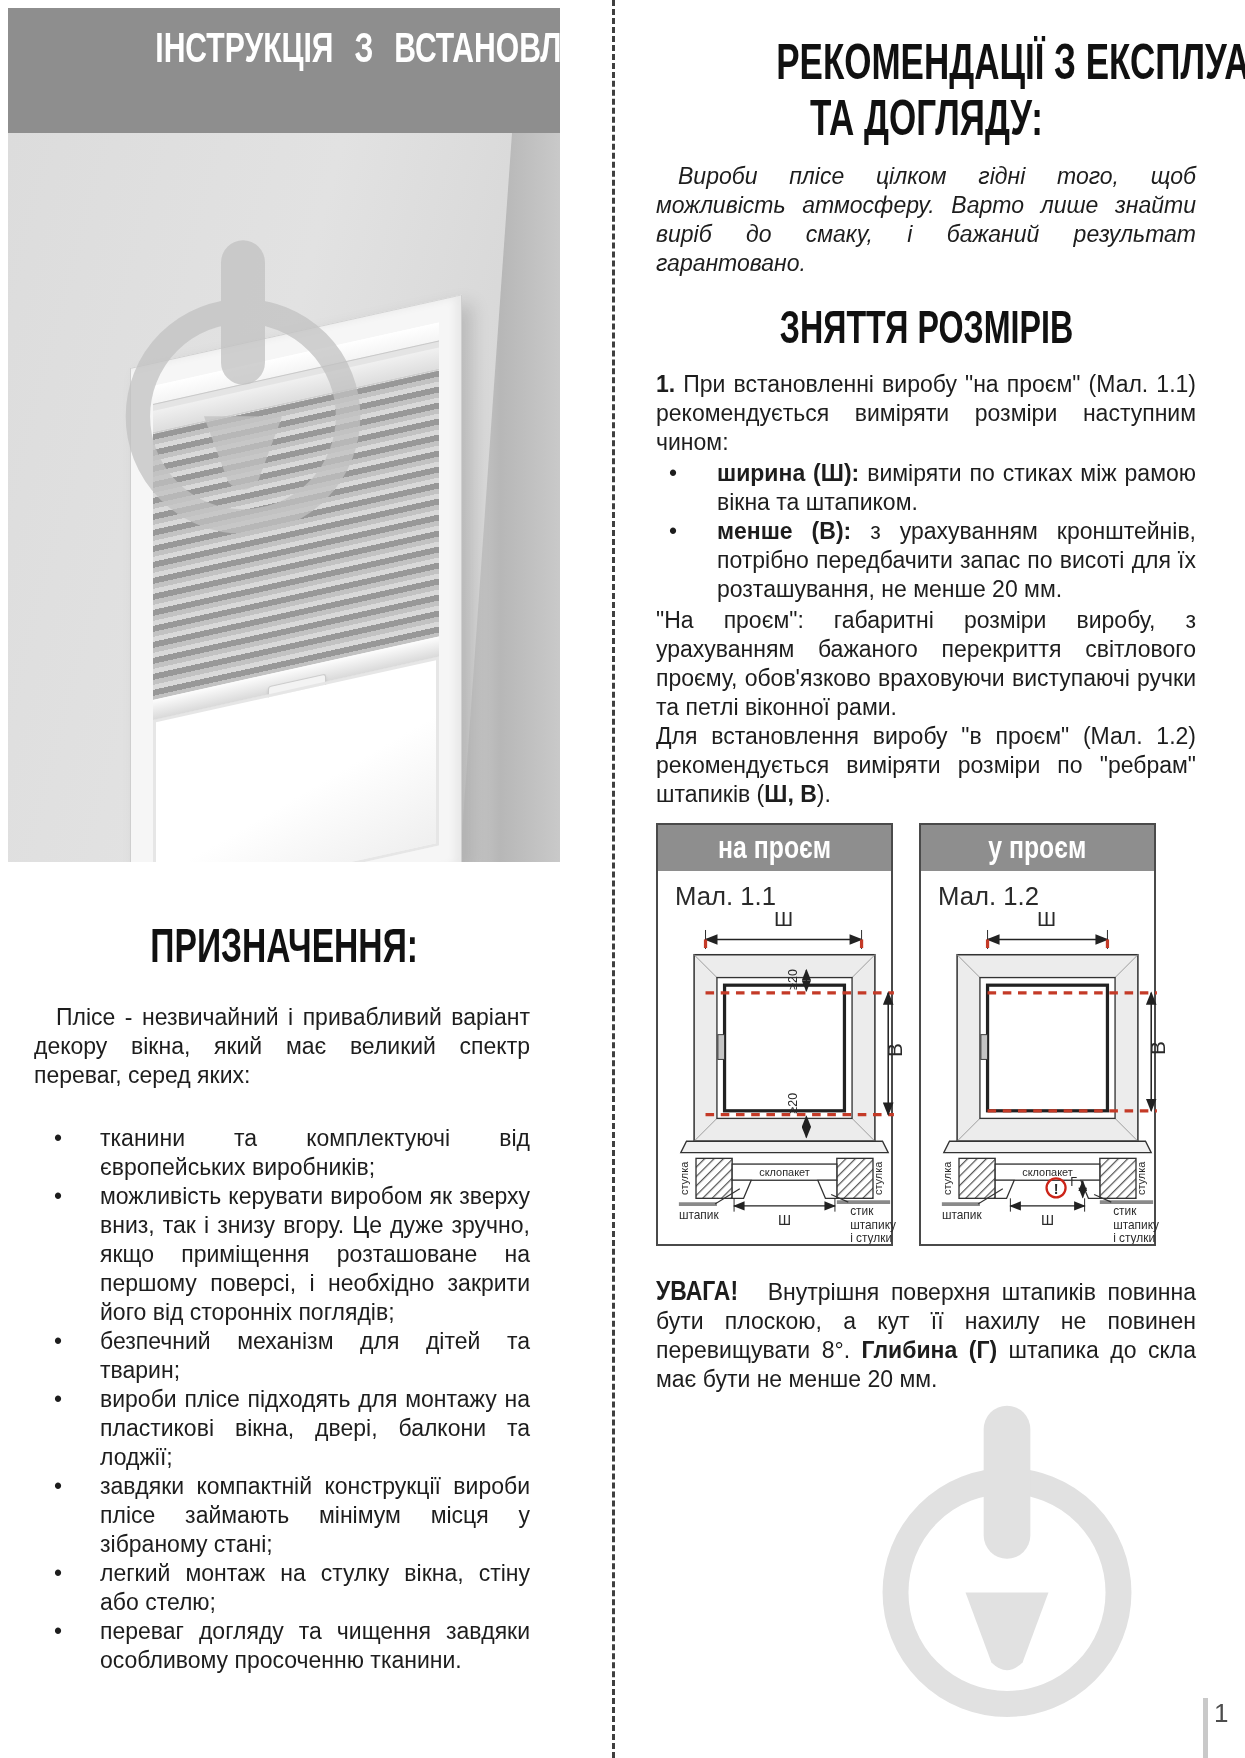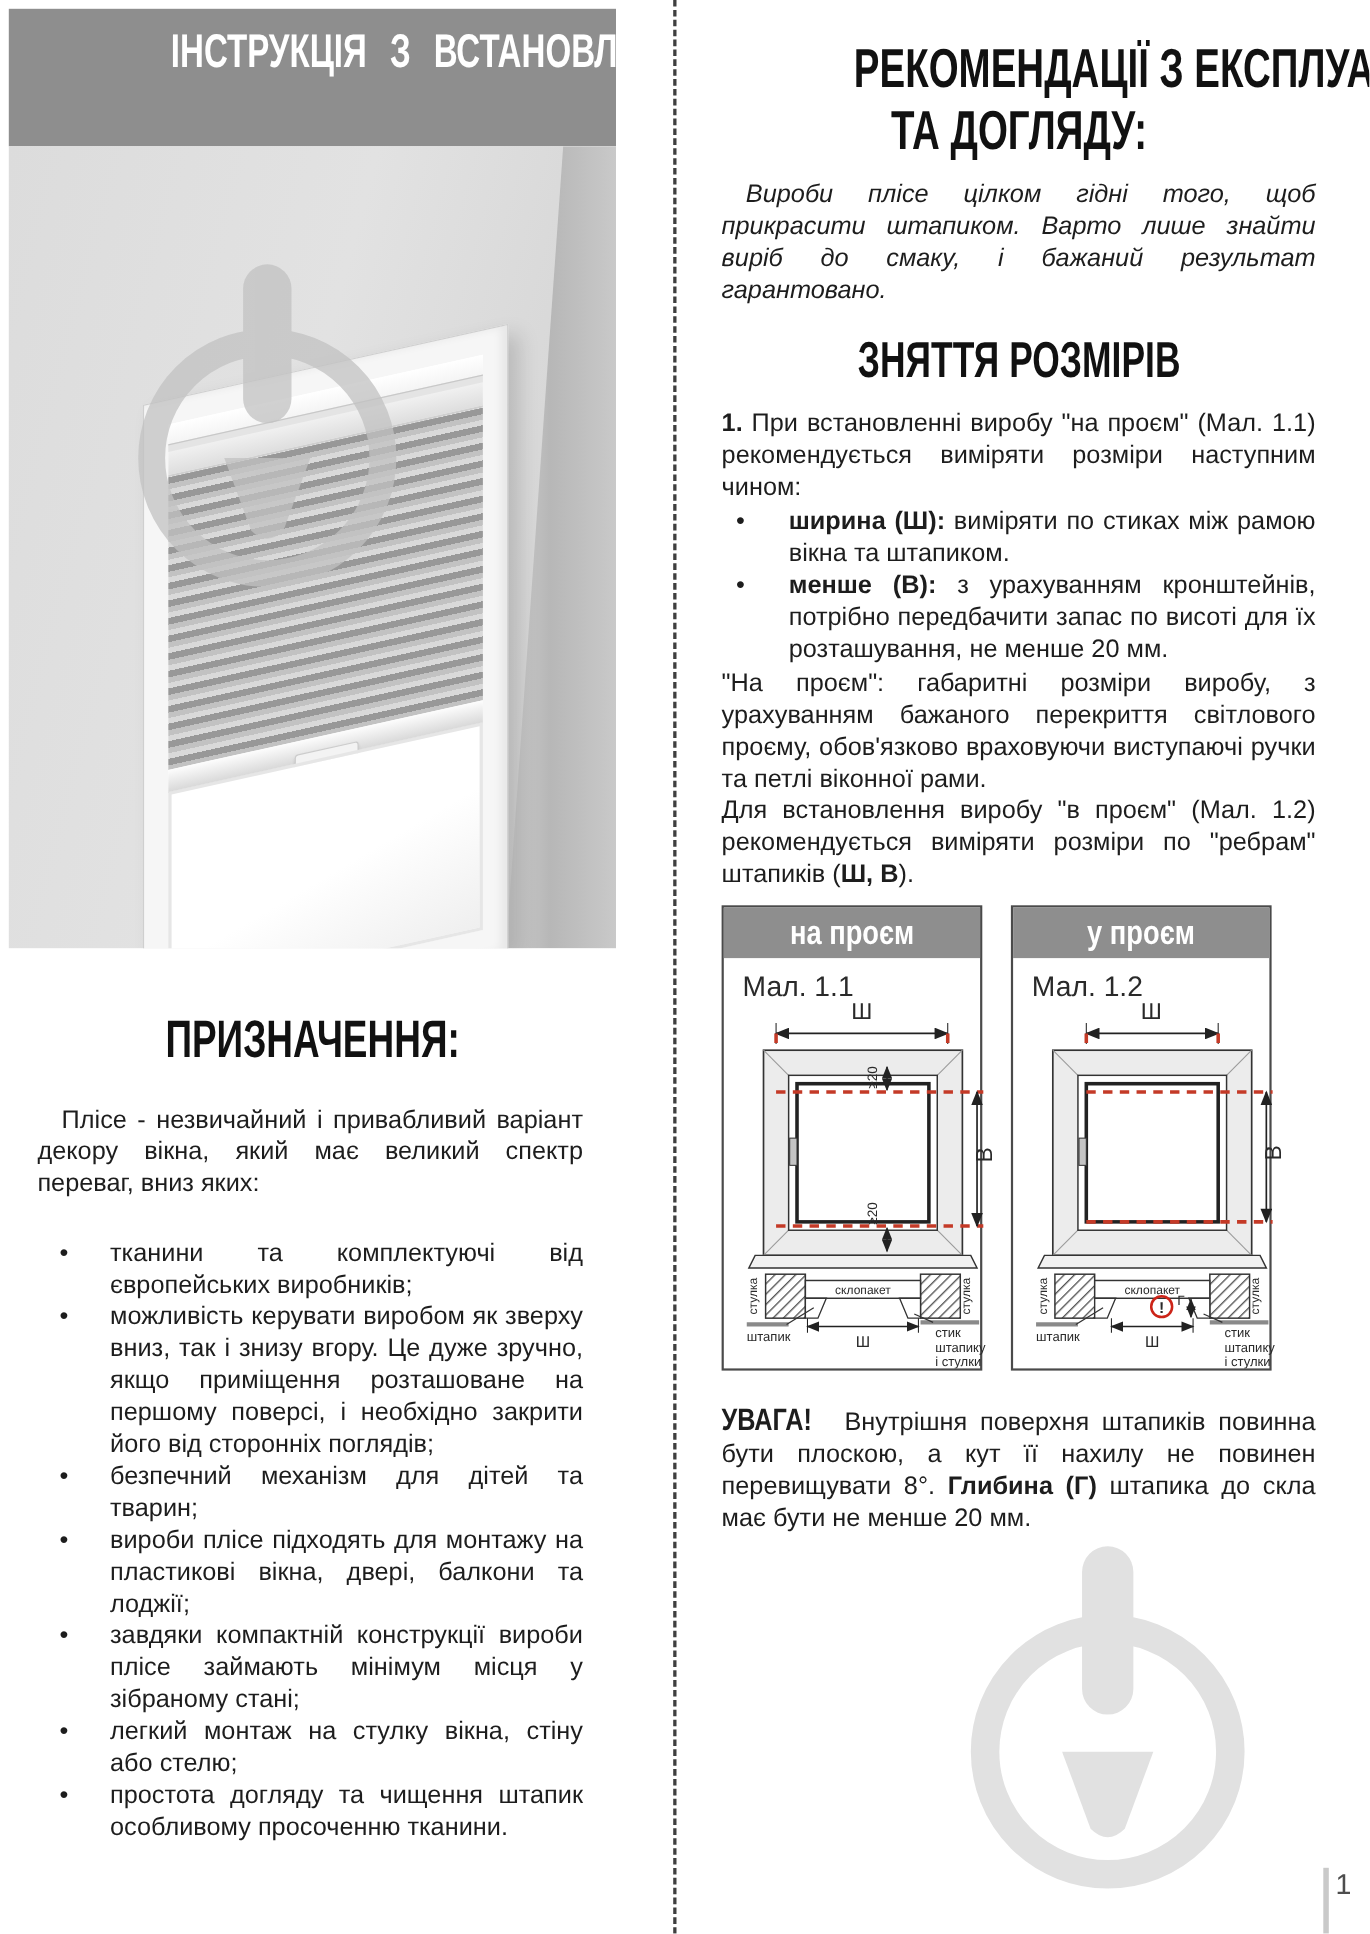--- a/index.html
+++ b/index.html
@@ -104,49 +104,49 @@
       </div>
       <svg class="wm wm-photo" viewBox="0 0 200 270">
         <circle cx="100" cy="150" r="86" fill="none" stroke="#c2c2c2" stroke-width="20"></circle>
         <rect x="82" y="6" width="36" height="118" rx="18" fill="#c2c2c2"></rect>
         <path d="M68,150 L132,150 L112,204 Q100,216 88,204 Z" fill="#c2c2c2"></path>
       </svg>
     </div>
 
     <h2 class="h-left"><span class="cond">ПРИЗНАЧЕННЯ:</span></h2>
 
-    <p class="intro">Плісе - незвичайний і привабливий варіант декору вікна, який має великий спектр переваг, вниз яких:</p>
+    <p class="intro">Плісе - незвичайний і привабливий варіант декору вікна, який має великий спектр переваг, серед яких:</p>
 
     <ul class="blts">
       <li>тканини та комплектуючі від європейських виробників;</li>
       <li>можливість керувати виробом як зверху вниз, так і знизу вгору. Це дуже зручно, якщо приміщення розташоване на першому поверсі, і необхідно закрити його від сторонніх поглядів;</li>
       <li>безпечний механізм для дітей та тварин;</li>
       <li>вироби плісе підходять для монтажу на пластикові вікна, двері, балкони та лоджії;</li>
       <li>завдяки компактній конструкції вироби плісе займають мінімум місця у зібраному стані;</li>
       <li>легкий монтаж на стулку вікна, стіну або стелю;</li>
-      <li>простота догляду та чищення штапик особливому просоченню тканини.</li>
+      <li>переваг догляду та чищення завдяки особливому просоченню тканини.</li>
     </ul>
   </aside>
 
   <div class="divider"></div>
 
   <svg class="wm wm-bottom" viewBox="0 0 200 270">
     <circle cx="100" cy="150" r="86" fill="none" stroke="#dcdcdc" stroke-width="20"></circle>
     <rect x="82" y="6" width="36" height="118" rx="18" fill="#dcdcdc"></rect>
     <path d="M68,150 L132,150 L112,204 Q100,216 88,204 Z" fill="#dcdcdc"></path>
   </svg>
 
   <main class="right-col">
 
     <h1 class="h-main">
       <span class="cond">РЕКОМЕНДАЦІЇ З ЕКСПЛУАТАЦІЇ</span><br>
       <span class="cond">ТА ДОГЛЯДУ:</span>
     </h1>
 
-    <p class="p-body ind mt ital">Вироби плісе цілком гідні того, щоб прикрасити штапиком. Варто лише знайти виріб до смаку, і бажаний результат гарантовано.</p>
+    <p class="p-body ind mt ital">Вироби плісе цілком гідні того, щоб можливість атмосферу. Варто лише знайти виріб до смаку, і бажаний результат гарантовано.</p>
 
     <h2 class="h-sec"><span class="cond">ЗНЯТТЯ РОЗМІРІВ</span></h2>
 
     <p class="p-body"><b>1.</b> <span>При встановленні виробу "на проєм" (Мал. 1.1) рекомендується виміряти розміри наступним чином:</span></p>
 
     <ul class="blts-r">
       <li><b>ширина (Ш):</b> <span>виміряти по стиках між рамою вікна та штапиком.</span></li>
       <li><b>менше (В):</b> <span>з урахуванням кронштейнів, потрібно передбачити запас по висоті для їх розташування, не менше 20 мм.</span></li>
     </ul>
 

